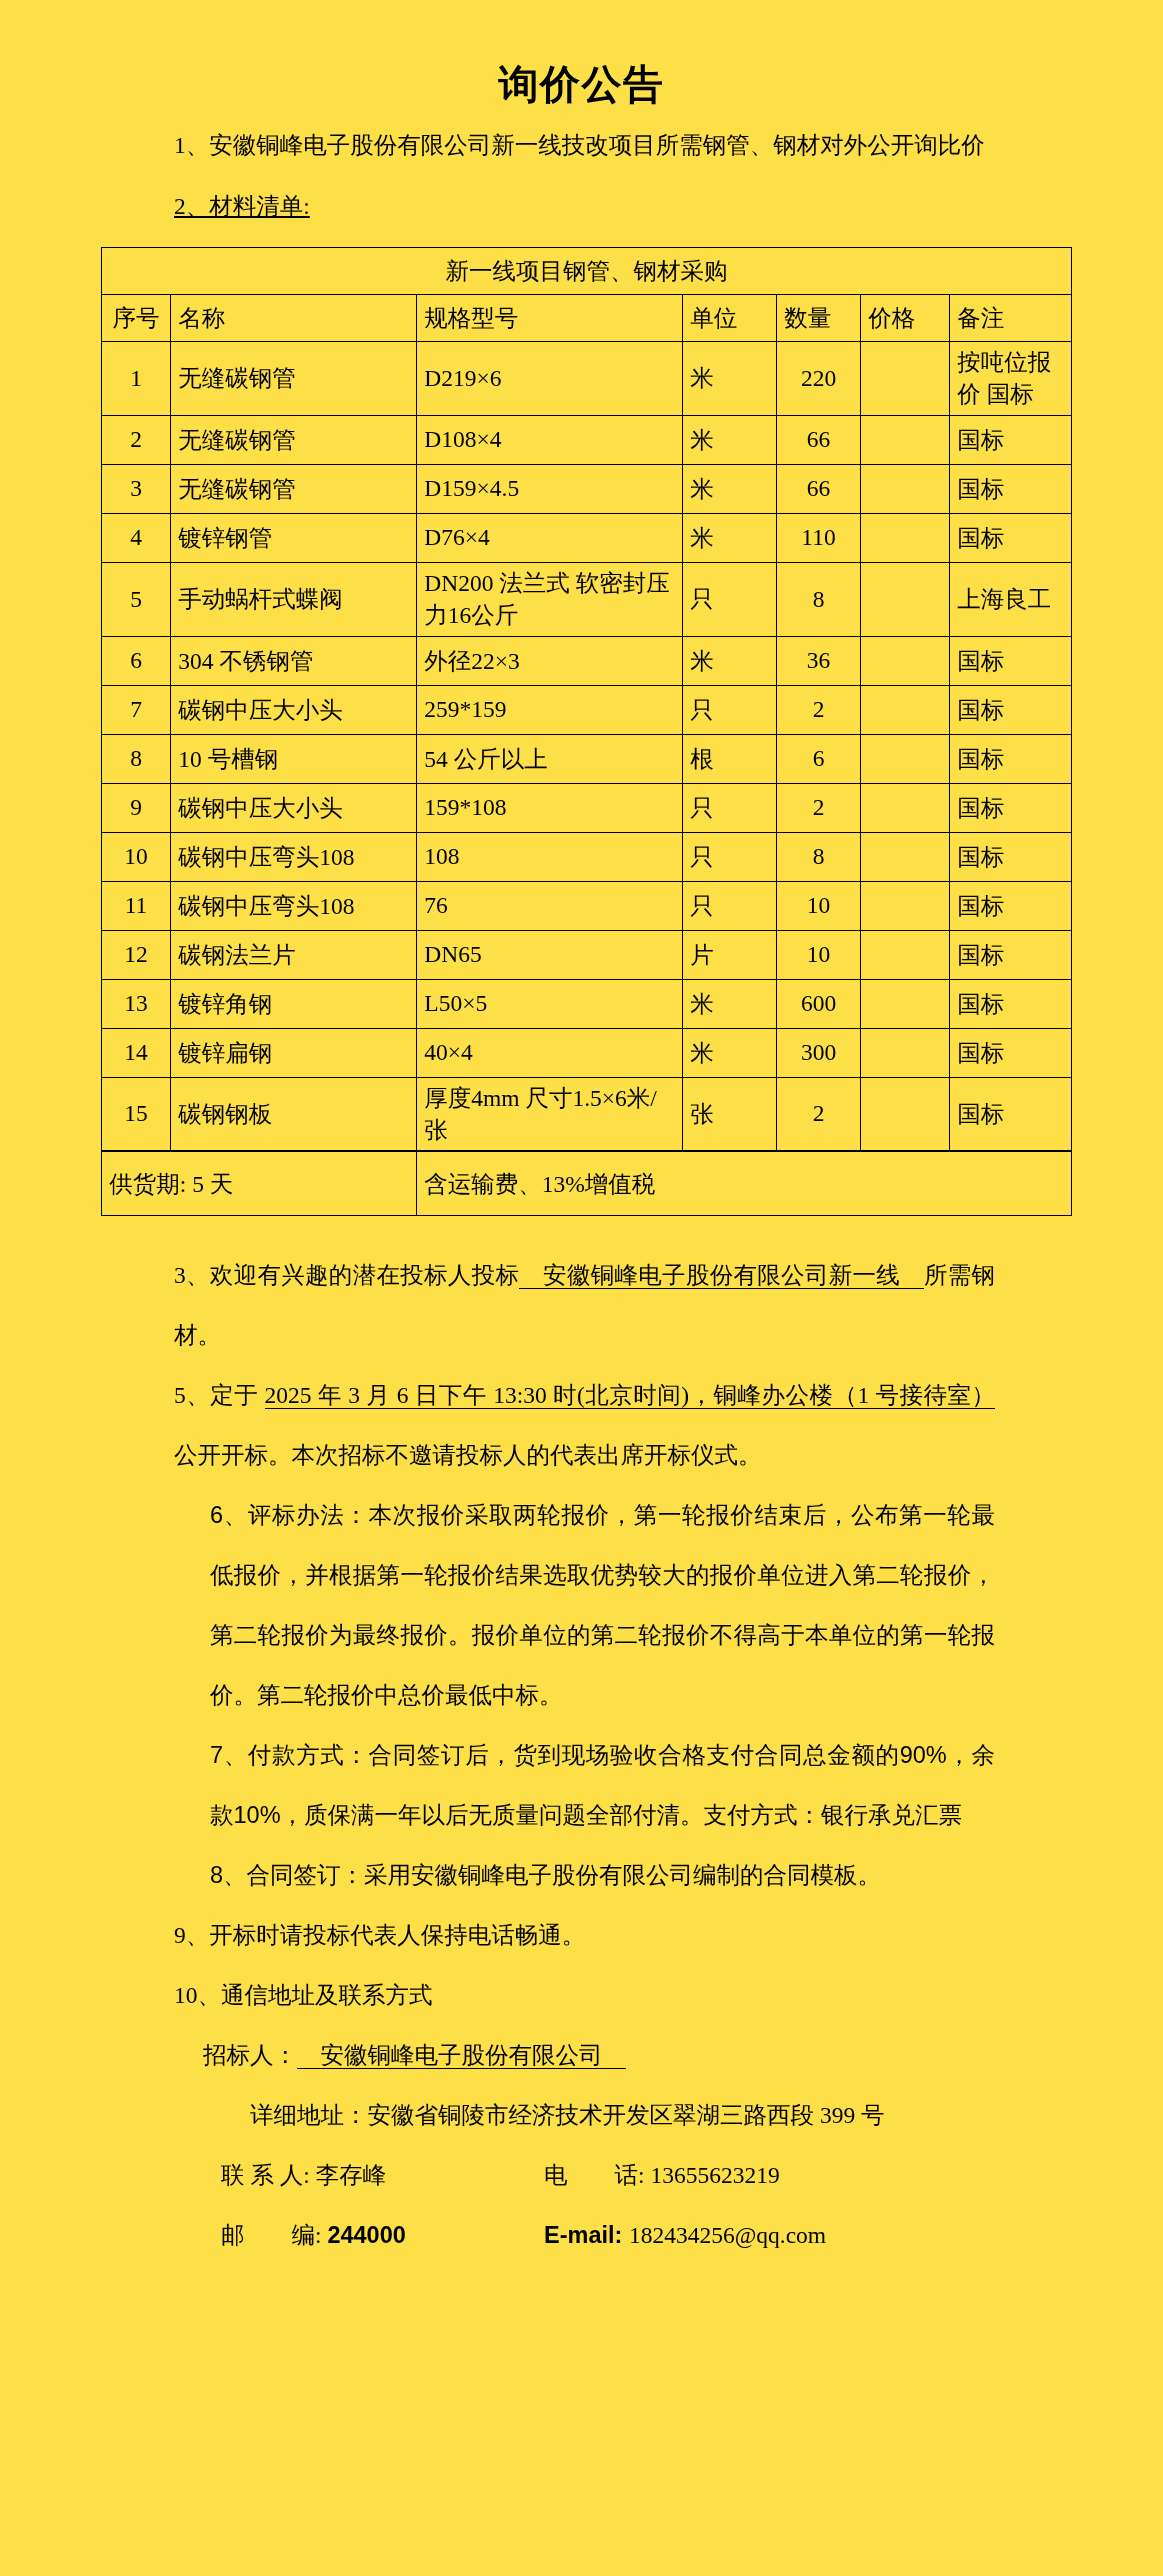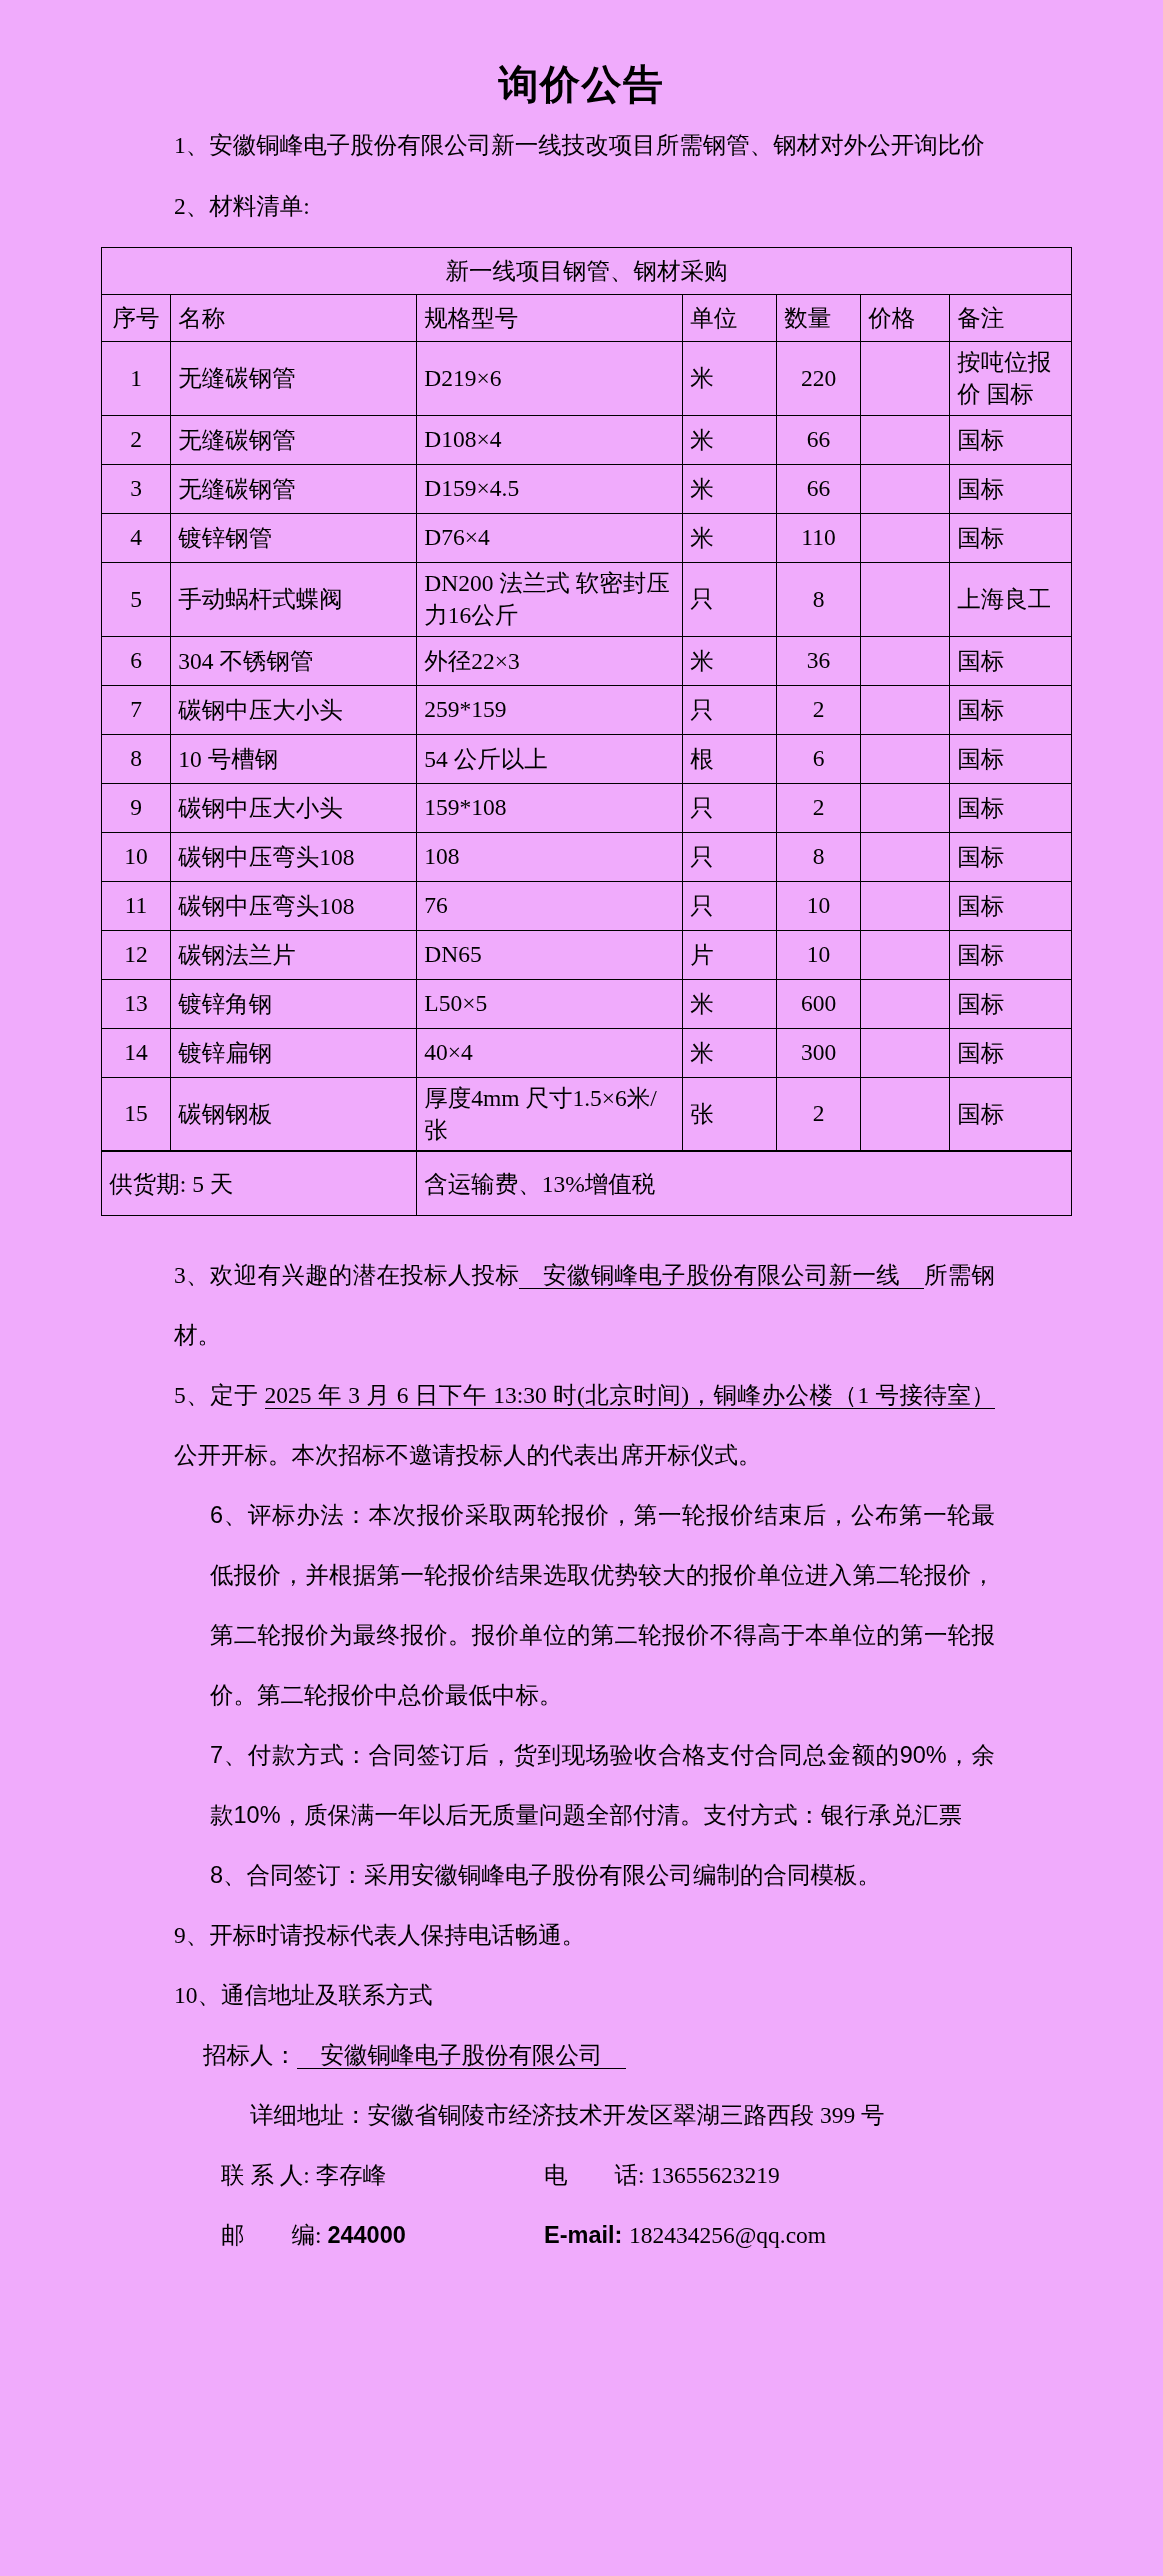--- a/index.html
+++ b/index.html
@@ -1,28 +1,28 @@
 <!DOCTYPE html>
 <html lang="zh" style="font-size:11.7px"><head>
 <meta charset="utf-8">
 <style>
   html,body{margin:0;padding:0;}
   body{
     width:1163px;height:2576px;background:#ffffff;color:#000000;
     font-family:"Liberation Serif","DejaVu Serif",serif;
     -webkit-font-smoothing:antialiased;
   }
-  .page{position:relative;width:1163px;height:2576px;overflow:hidden;background:#f0abfc;}
+  .page{position:relative;width:1163px;height:2576px;overflow:hidden;background:#fde047;}
 
   .doc-title{
     margin:63px 0 0 0;text-align:center;
     font-size:40px;line-height:44px;font-weight:bold;letter-spacing:1.5px;
   }
   .intro{margin:22px 0 0 174px;width:880px;font-size:23.5px;line-height:32px;}
-  .intro.second{margin-top:29px;}
+  .intro.second{margin-top:29px;text-decoration:underline;}
 
   table.mat-table{
     margin:25px 0 0 101px;width:969px;
     border-collapse:collapse;table-layout:fixed;
     border:1.5px solid #000;
     font-size:23.5px;
   }
   .mat-table td,.mat-table th{
     border:0.7px solid #000;
     padding:4.4px 7.3px;vertical-align:middle;

